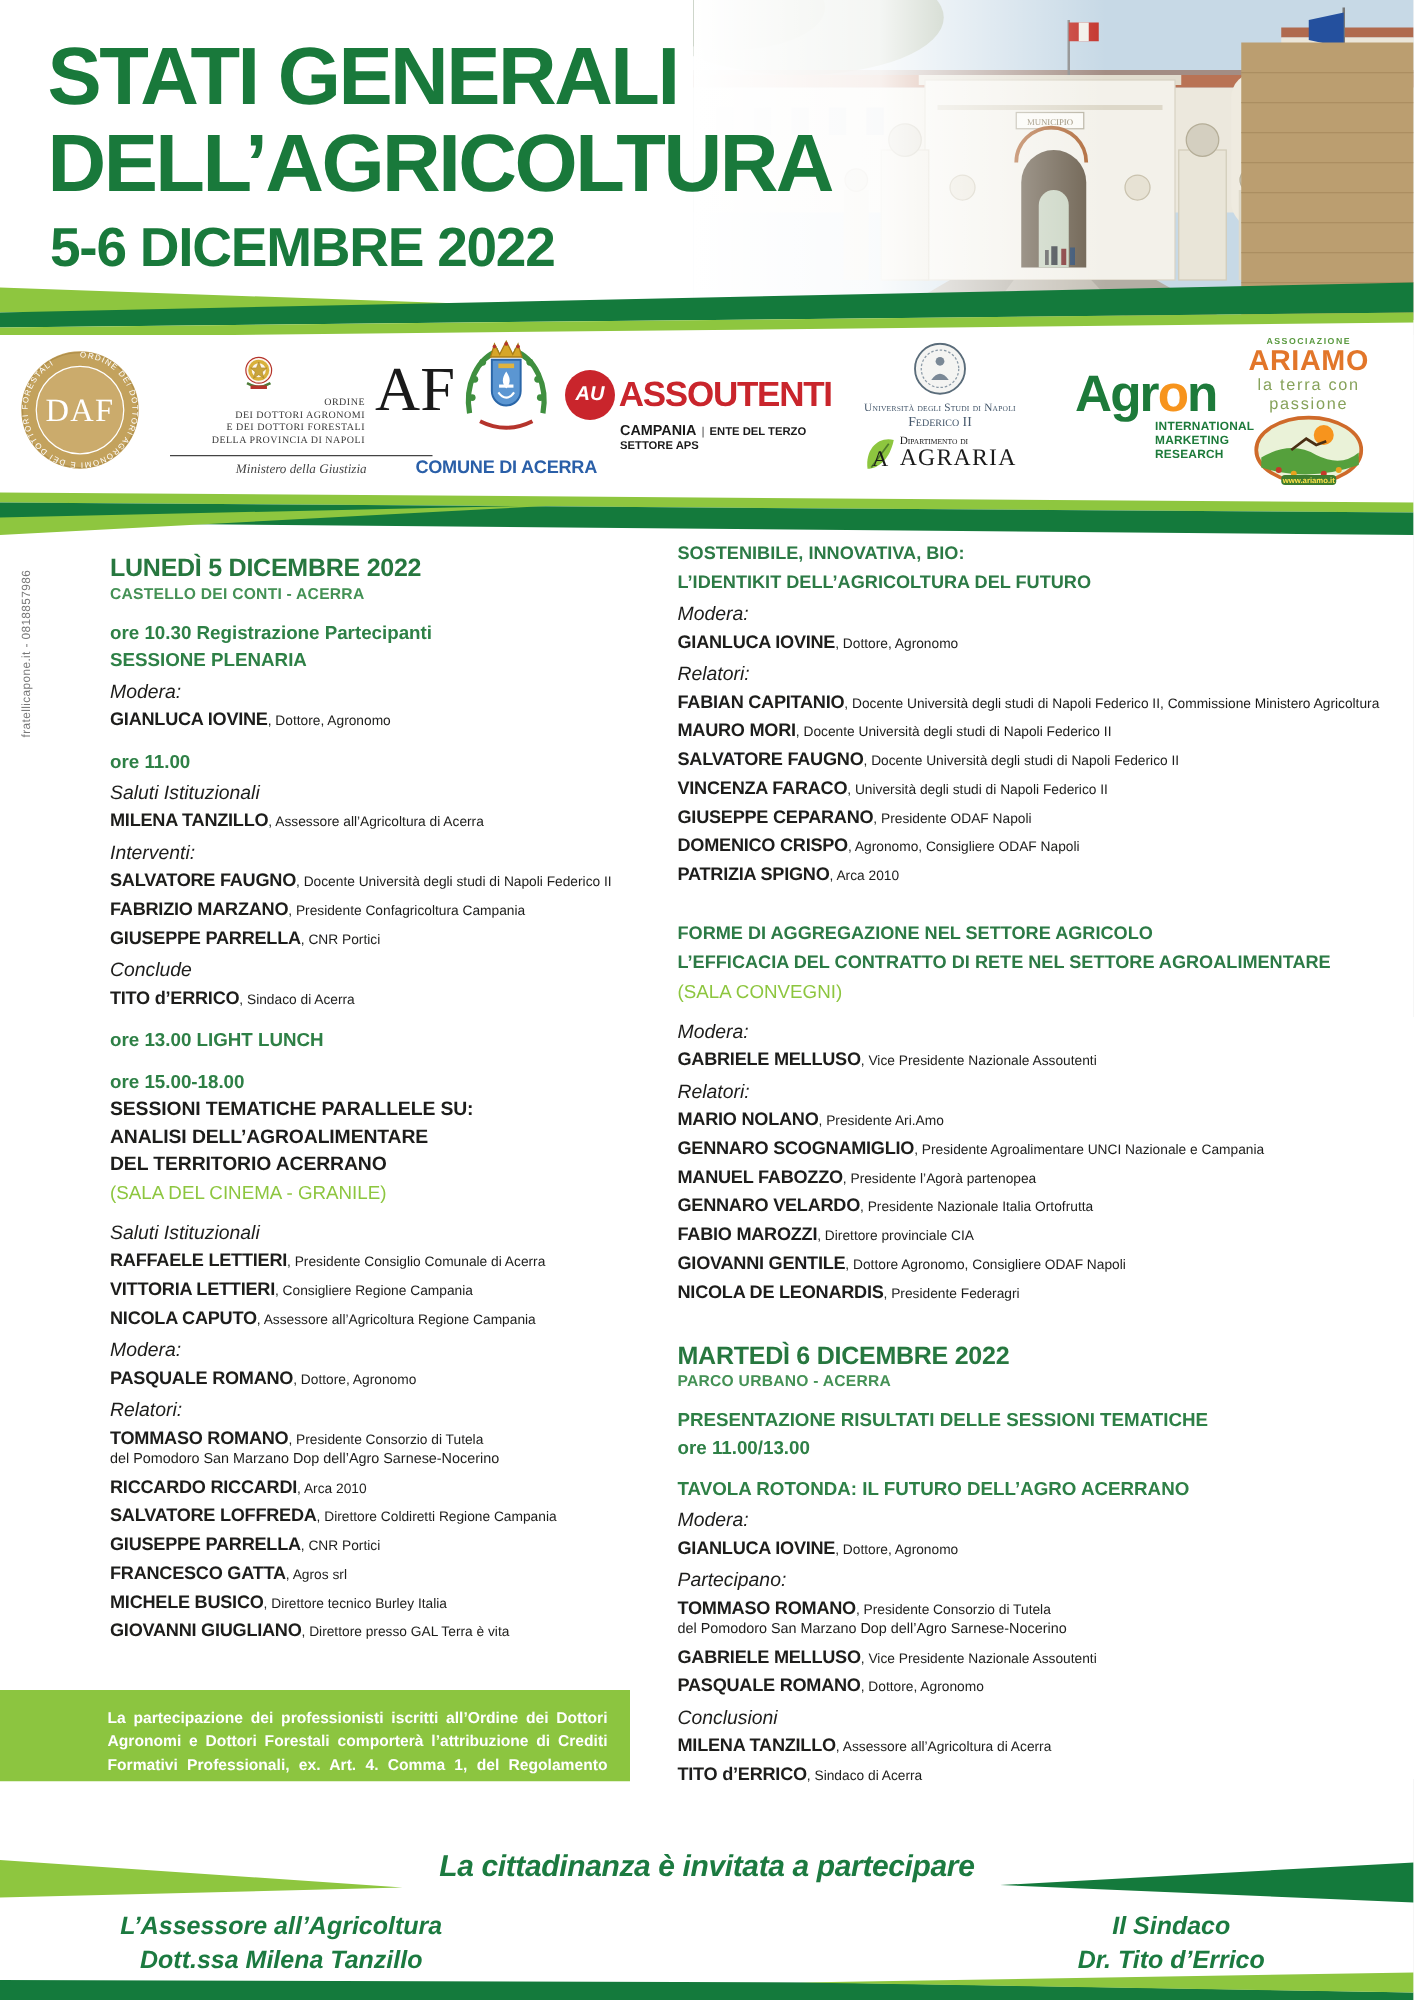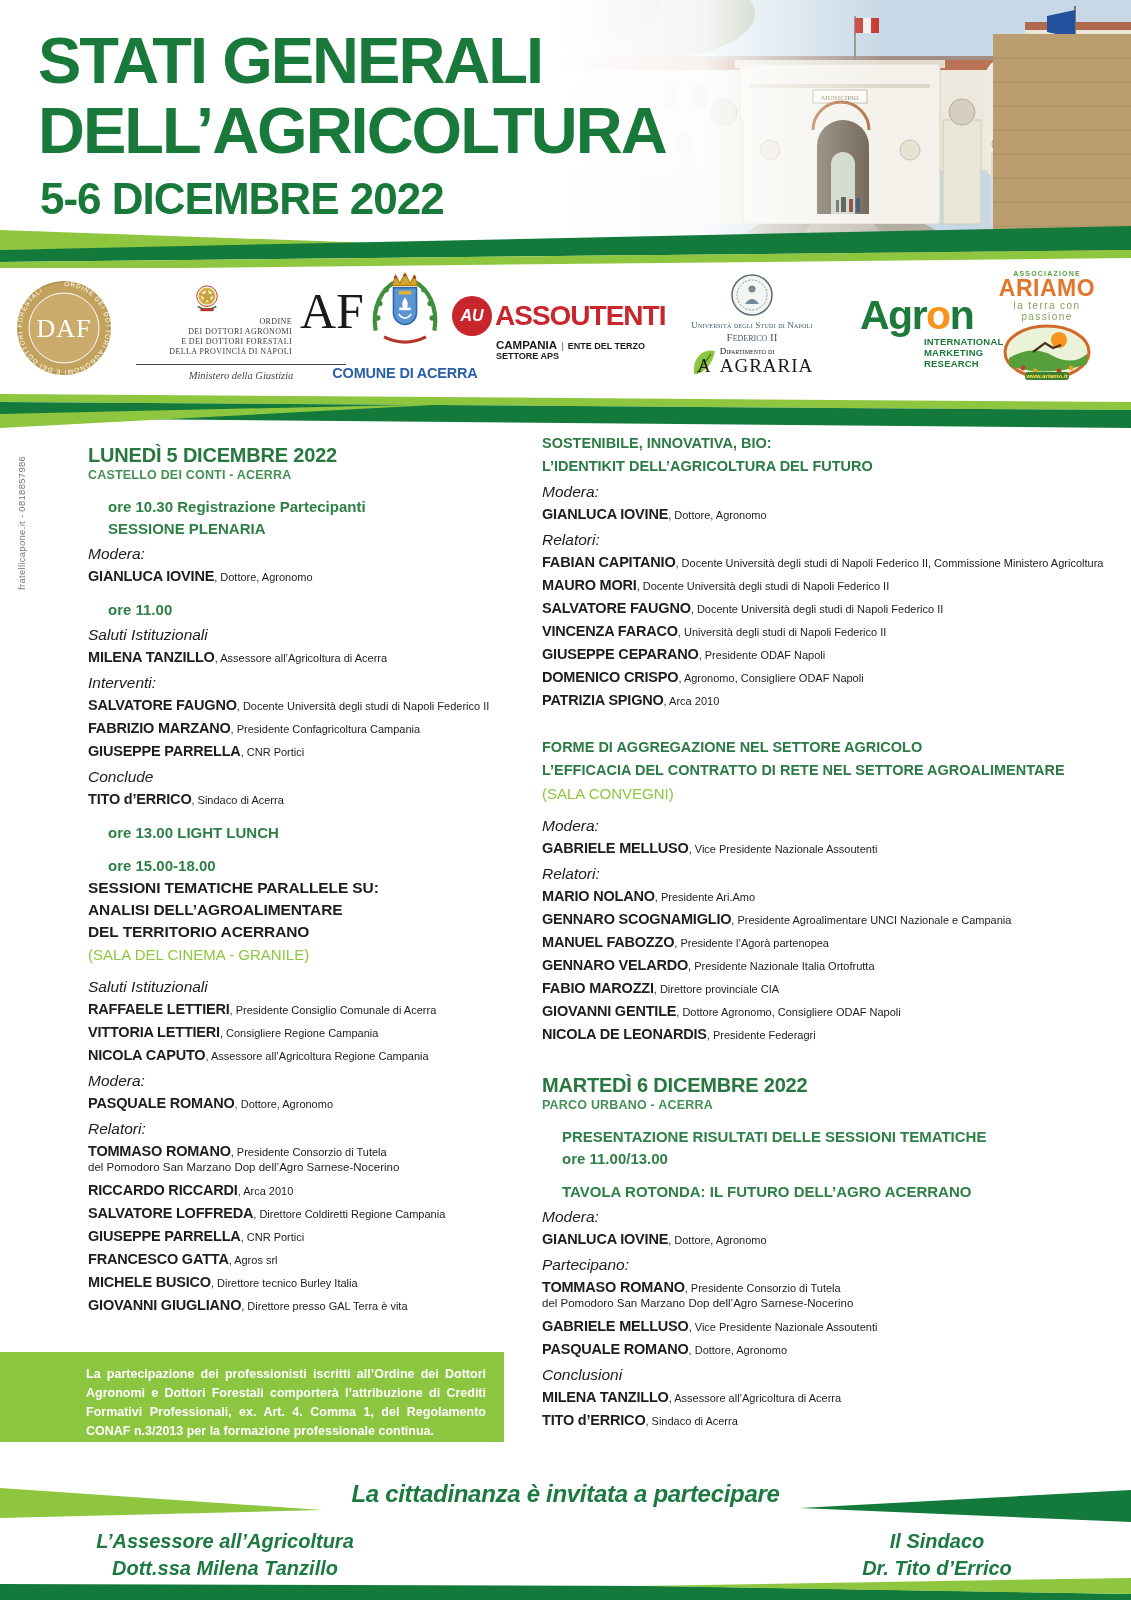--- a/index.html
+++ b/index.html
@@ -45,50 +45,50 @@
   .fed-dept-txt{text-align:left;margin-left:3px;}
   .fed-dept-pre{font-variant:small-caps;font-size:9px;line-height:9px;color:#1a1a1a;}
   .fed-agraria{font-size:19px;line-height:20px;color:#1a1a1a;letter-spacing:1px;}
   .lg-agron{left:824px;top:28px;width:156px;height:72px;margin-left:36px;}
   .agron-word{font-size:41px;line-height:38px;font-weight:800;color:#1d7a3a;letter-spacing:-1.5px;}
   .agron-o{color:#f7941d;}
   .agron-sub{margin:2px 0 0 64px;font-size:9.5px;line-height:11px;font-weight:700;color:#1d7a3a;letter-spacing:.2px;}
   .lg-ari{left:986px;top:2px;width:122px;height:120px;text-align:center;}
   .ari-top{font-size:7px;font-weight:700;color:#5a9a40;letter-spacing:1.2px;}
   .ari-name{font-size:23px;line-height:23px;font-weight:800;color:#e2762a;letter-spacing:.5px;}
-  .ari-tag{font-size:10px;color:#86a25a;letter-spacing:1.4px;margin-bottom:2px;}
+  .ari-tag{font-size:13px;color:#86a25a;letter-spacing:1.4px;margin-bottom:2px;}
 
   
   .side-credit{position:absolute;left:16px;top:430px;height:160px;writing-mode:vertical-rl;
                transform:rotate(180deg);font-size:9.5px;color:#777;letter-spacing:.3px;}
 
   
   .col{position:absolute;top:432px;z-index:2;}
   #left-col{left:88px;width:430px;}
   #right-col{left:542px;width:600px;}
   .blk.day{margin:28px 0 11px;}
   .col > .blk.day:first-child{margin-top:12px;}
   .day-title{font-size:20px;font-weight:700;color:#27773f;line-height:22px;letter-spacing:-.2px;}
   .day-loc{font-size:12.5px;font-weight:700;color:#449155;line-height:19px;letter-spacing:.2px;}
   .blk.time{margin-top:11px;color:#2e8046;font-weight:700;font-size:15px;}
-  .blk.time div{line-height:22px;margin-left:20px;}
+  .blk.time div{line-height:22px;}
   .blk.titleblack{font-weight:700;font-size:15.5px;letter-spacing:-.1px;}
   .blk.titleblack div{line-height:22px;}
   .blk.titlegreen{margin-top:24px;font-weight:700;font-size:14.5px;color:#2c7a45;}
   .blk.titlegreen div{line-height:23px;}
   .col > .blk.titlegreen:first-child{margin-top:0;}
   .blk.sala{color:#8dc63f;font-size:15px;line-height:23px;margin-bottom:10px;font-weight:500;}
   .blk.label{font-style:italic;font-size:15.5px;line-height:22px;margin-top:3px;}
   .speaker{line-height:22px;white-space:nowrap;}
   .sp-name{font-weight:700;font-size:14.5px;letter-spacing:-.2px;}
   .sp-role{font-size:11px;}
   .sp-role2{font-size:11.5px;line-height:15px;margin-top:-3px;padding-bottom:4px;white-space:normal;}
 
   
-  .credit-box{position:absolute;left:0;top:1352px;width:504px;height:90px;background:#8cc540;
+  .credit-box{position:absolute;left:0;top:1352px;width:504px;height:73px;background:#8cc540;
               color:#fff;font-weight:700;font-size:12.5px;line-height:19px;text-align:justify;
               padding:13px 18px 0 86px;box-sizing:border-box;z-index:2;}
 
   
   .footer-deco{position:absolute;left:0;top:1482px;width:1131px;height:44px;z-index:1;}
   .invite{position:absolute;left:0;top:1480px;width:1131px;text-align:center;font-size:24px;
           font-weight:700;font-style:italic;color:#1c7a40;letter-spacing:-.3px;z-index:2;}
   .sig{position:absolute;top:1528px;font-weight:700;font-style:italic;color:#1c7a40;
        font-size:20px;line-height:27px;text-align:center;z-index:2;}
   .sig.left{left:60px;width:330px;}

